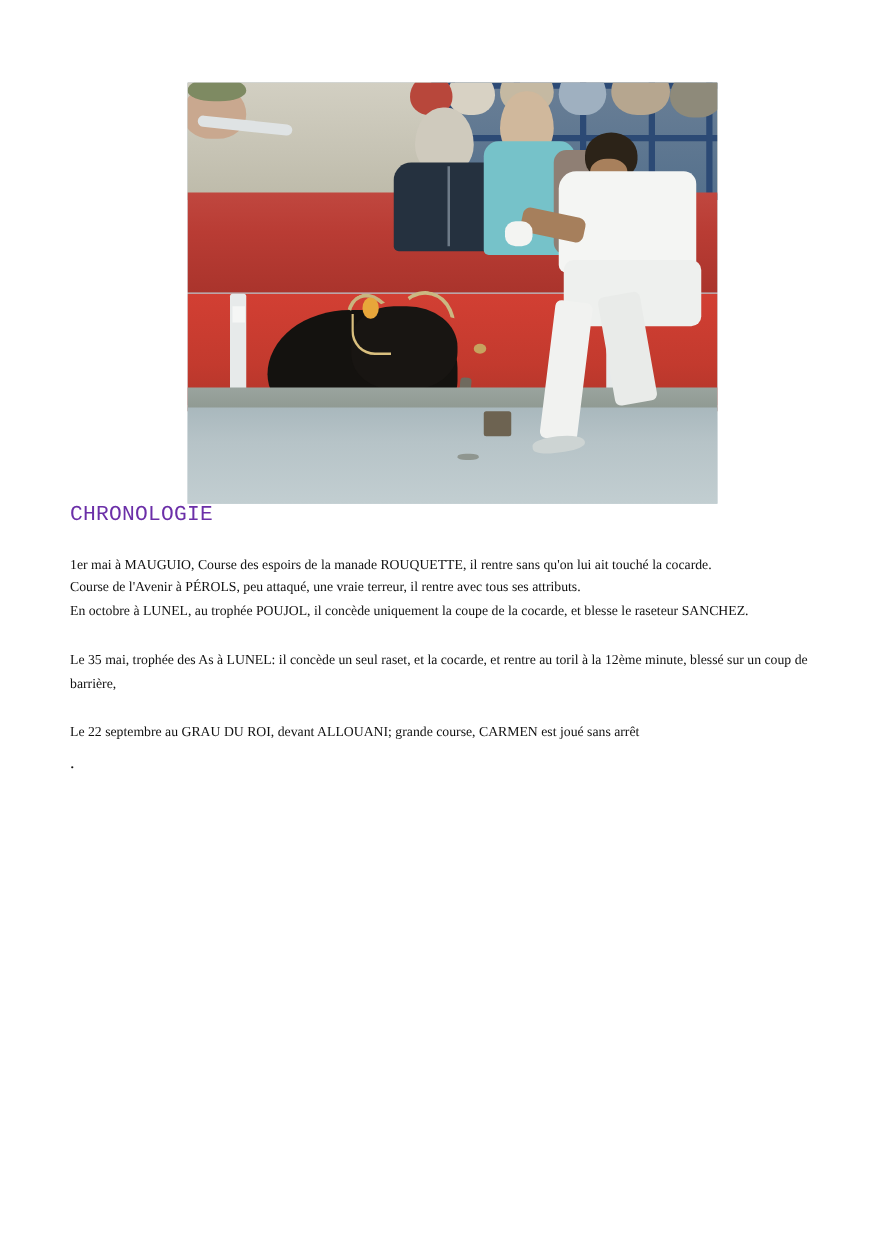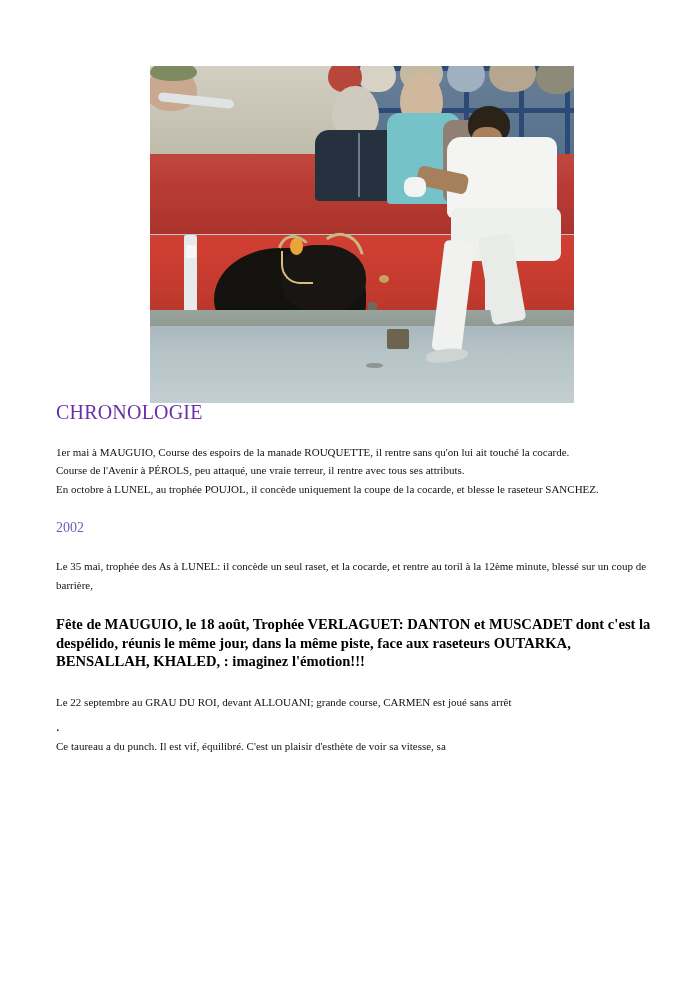--- a/index.html
+++ b/index.html
@@ -100,25 +100,26 @@
 
   
   .doc {
     position: absolute;
     left: 56px;
     top: 404px;
     width: 612px;
   }
   .h-chrono {
     color: #6b2fa8;
-    font-size: 20px;
+    font-size: 17px;
     line-height: 17px;
     letter-spacing: .2px;
     margin: 0 0 22px 0;
     font-weight: normal;
+    font-family: Liberation Mono, monospace;
   }
   .h-year {
     color: #6e5fb5;
     font-size: 14px;
     line-height: 17px;
     margin: 0 0 21px 0;
     font-weight: normal;
   }
   .h-year.second { margin-top: 0; }
 
@@ -240,29 +241,26 @@
 
   <div class="doc">
 
     <div class="h-chrono">CHRONOLOGIE</div>
 
 
     <p class="body" style="white-space:pre-line;">1er mai à MAUGUIO, Course des espoirs de la manade ROUQUETTE, il rentre sans qu'on lui ait touché la cocarde.
 Course de l'Avenir à PÉROLS, peu attaqué, une vraie terreur, il rentre avec tous ses attributs.
 En octobre à LUNEL, au trophée POUJOL, il concède uniquement la coupe de la cocarde, et blesse le raseteur SANCHEZ.</p>
 
-    <div class="h-year second">2002</div>
 
 
     <p class="body">Le 35 mai, trophée des As à LUNEL: il concède un seul raset, et la cocarde, et rentre au toril à la 12ème minute, blessé sur un coup de barrière,</p>
 
-    <p class="mid-bold">Fête de MAUGUIO, le 18 août, Trophée VERLAGUET:  DANTON et MUSCADET dont c'est la despélido, réunis le même jour, dans la même piste, face aux raseteurs OUTARKA, BENSALLAH, KHALED, : imaginez l'émotion!!!</p>
 
     <p class="body tight"><span>Le 22 septembre au GRAU DU ROI, devant ALLOUANI; grande course, </span><b class="inline">CARMEN est joué sans arrêt</b></p>
 
     <div class="spacer-sm"></div>
 
     <p class="dot-line">.</p>
 
-    <p class="body">Ce taureau a du punch. Il est vif, équilibré. C'est un plaisir d'esthète de voir sa vitesse, sa</p>
 
   </div>
 </div>
 
 </body></html>

